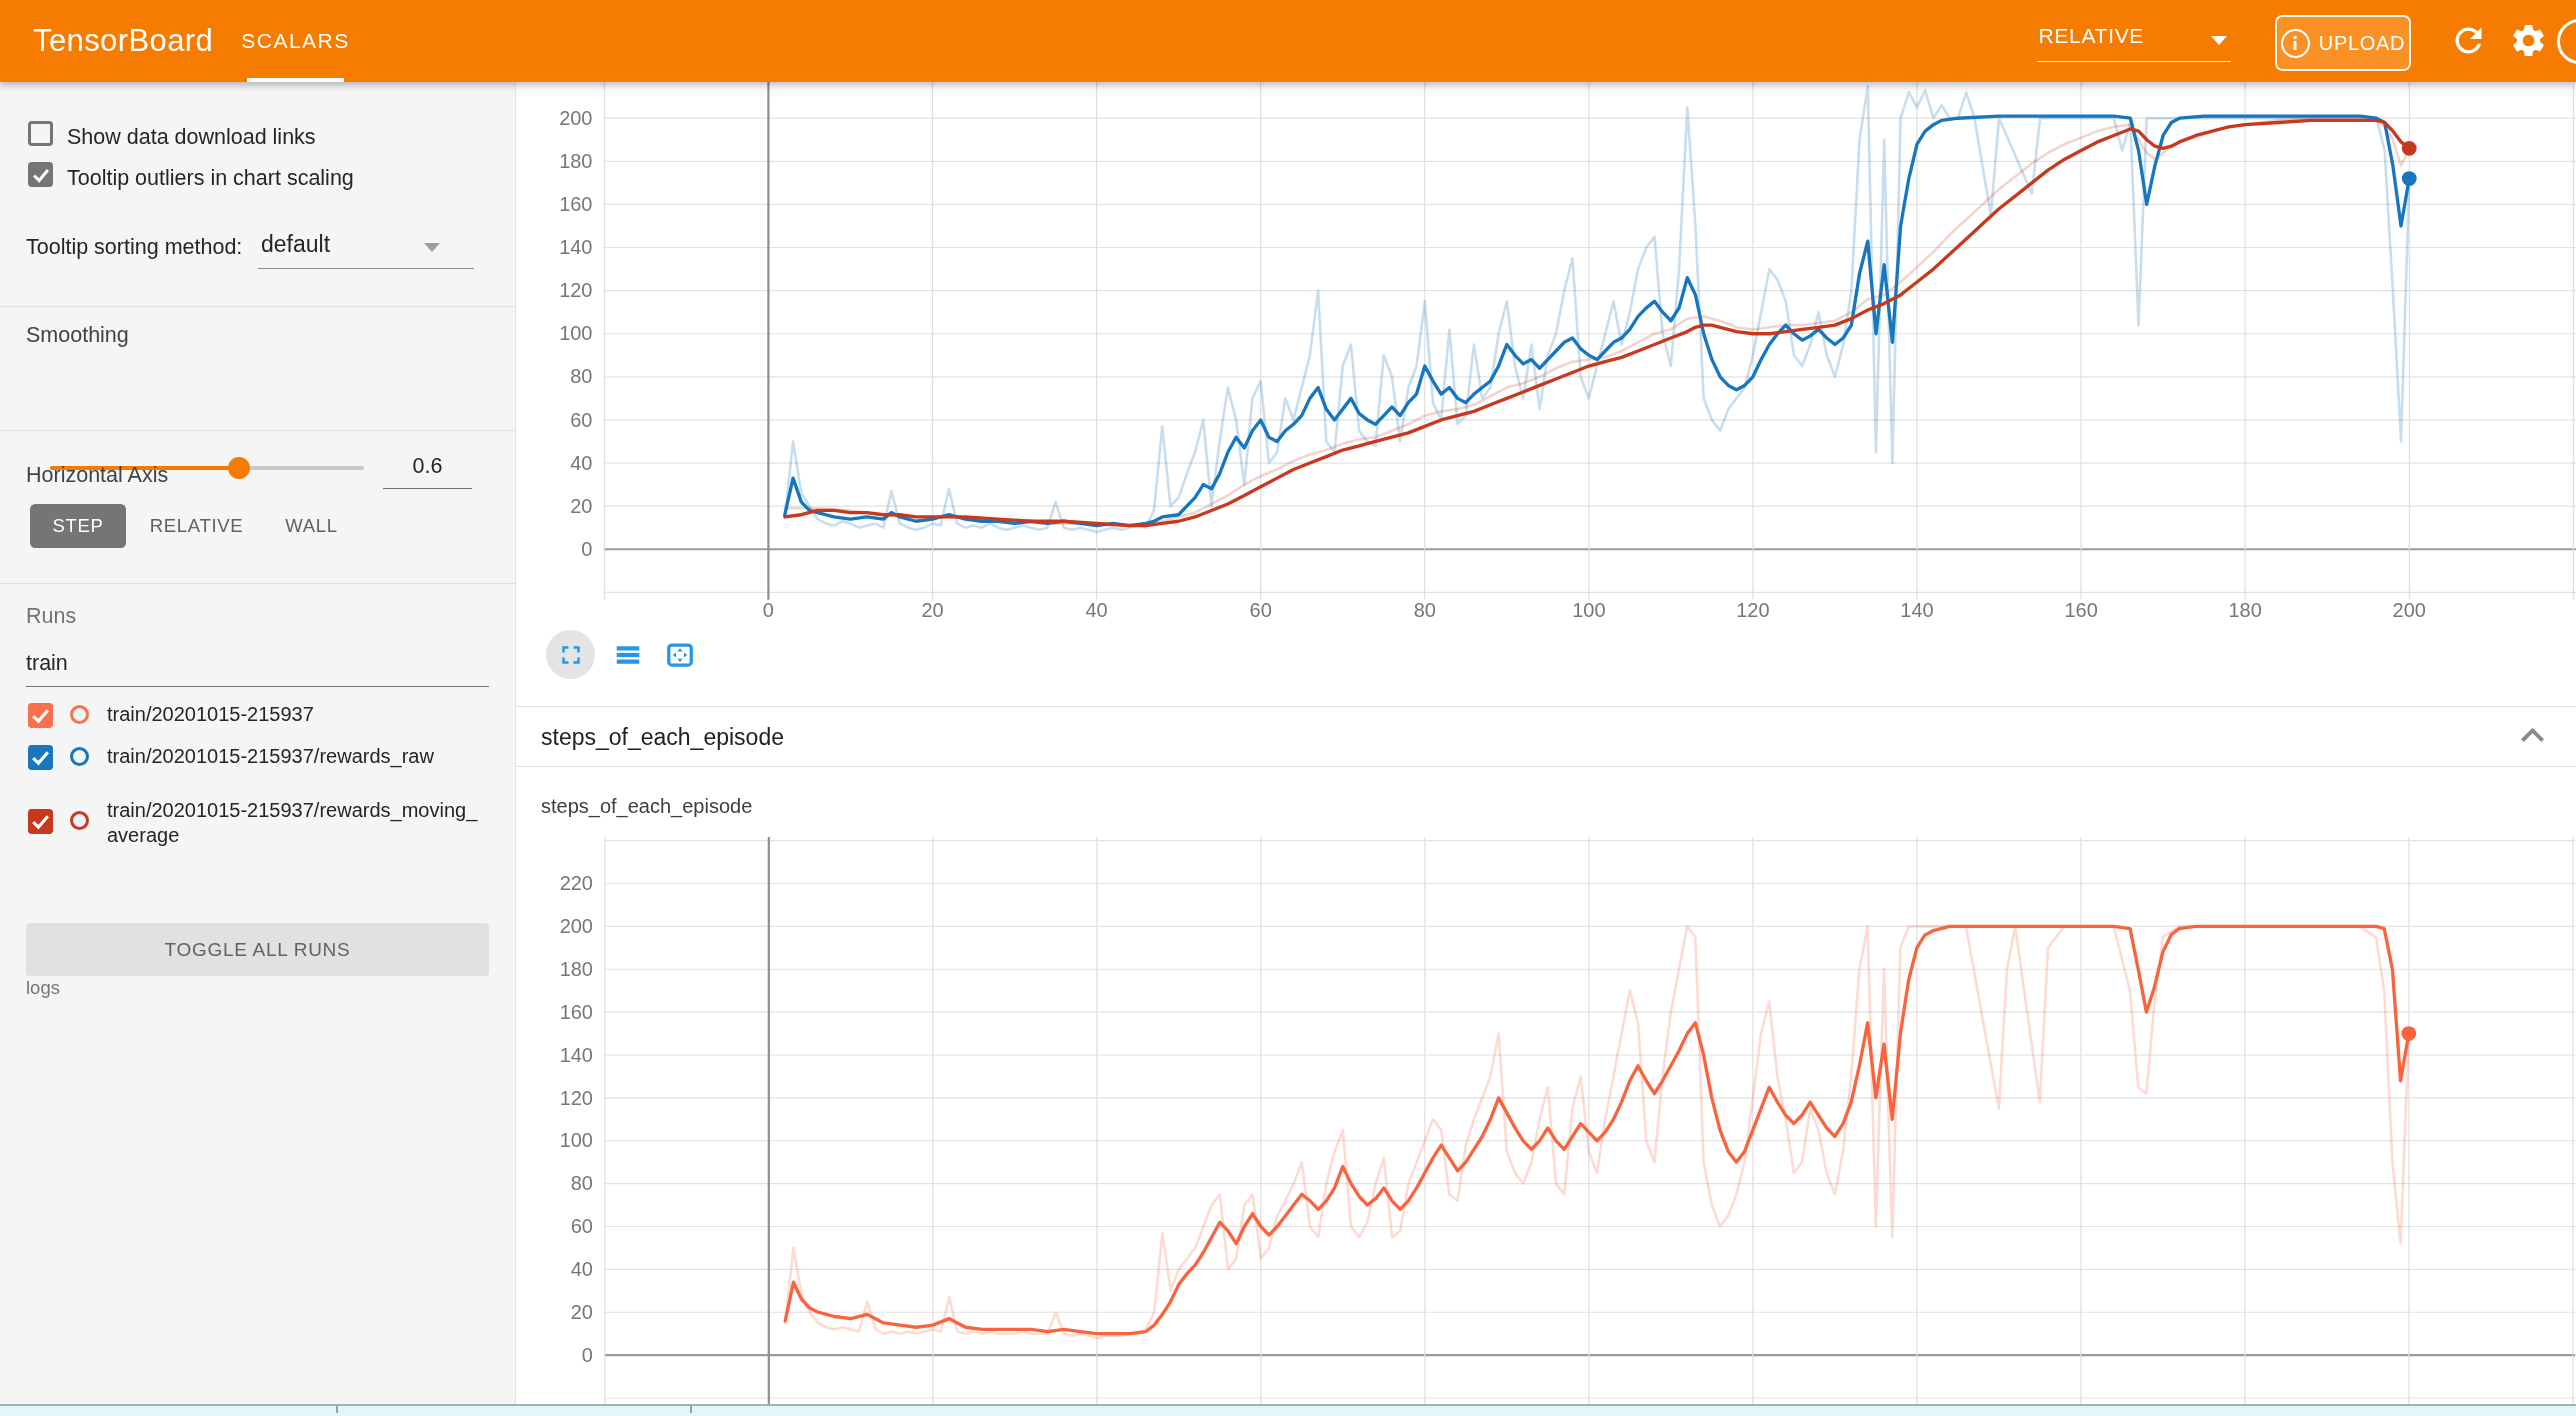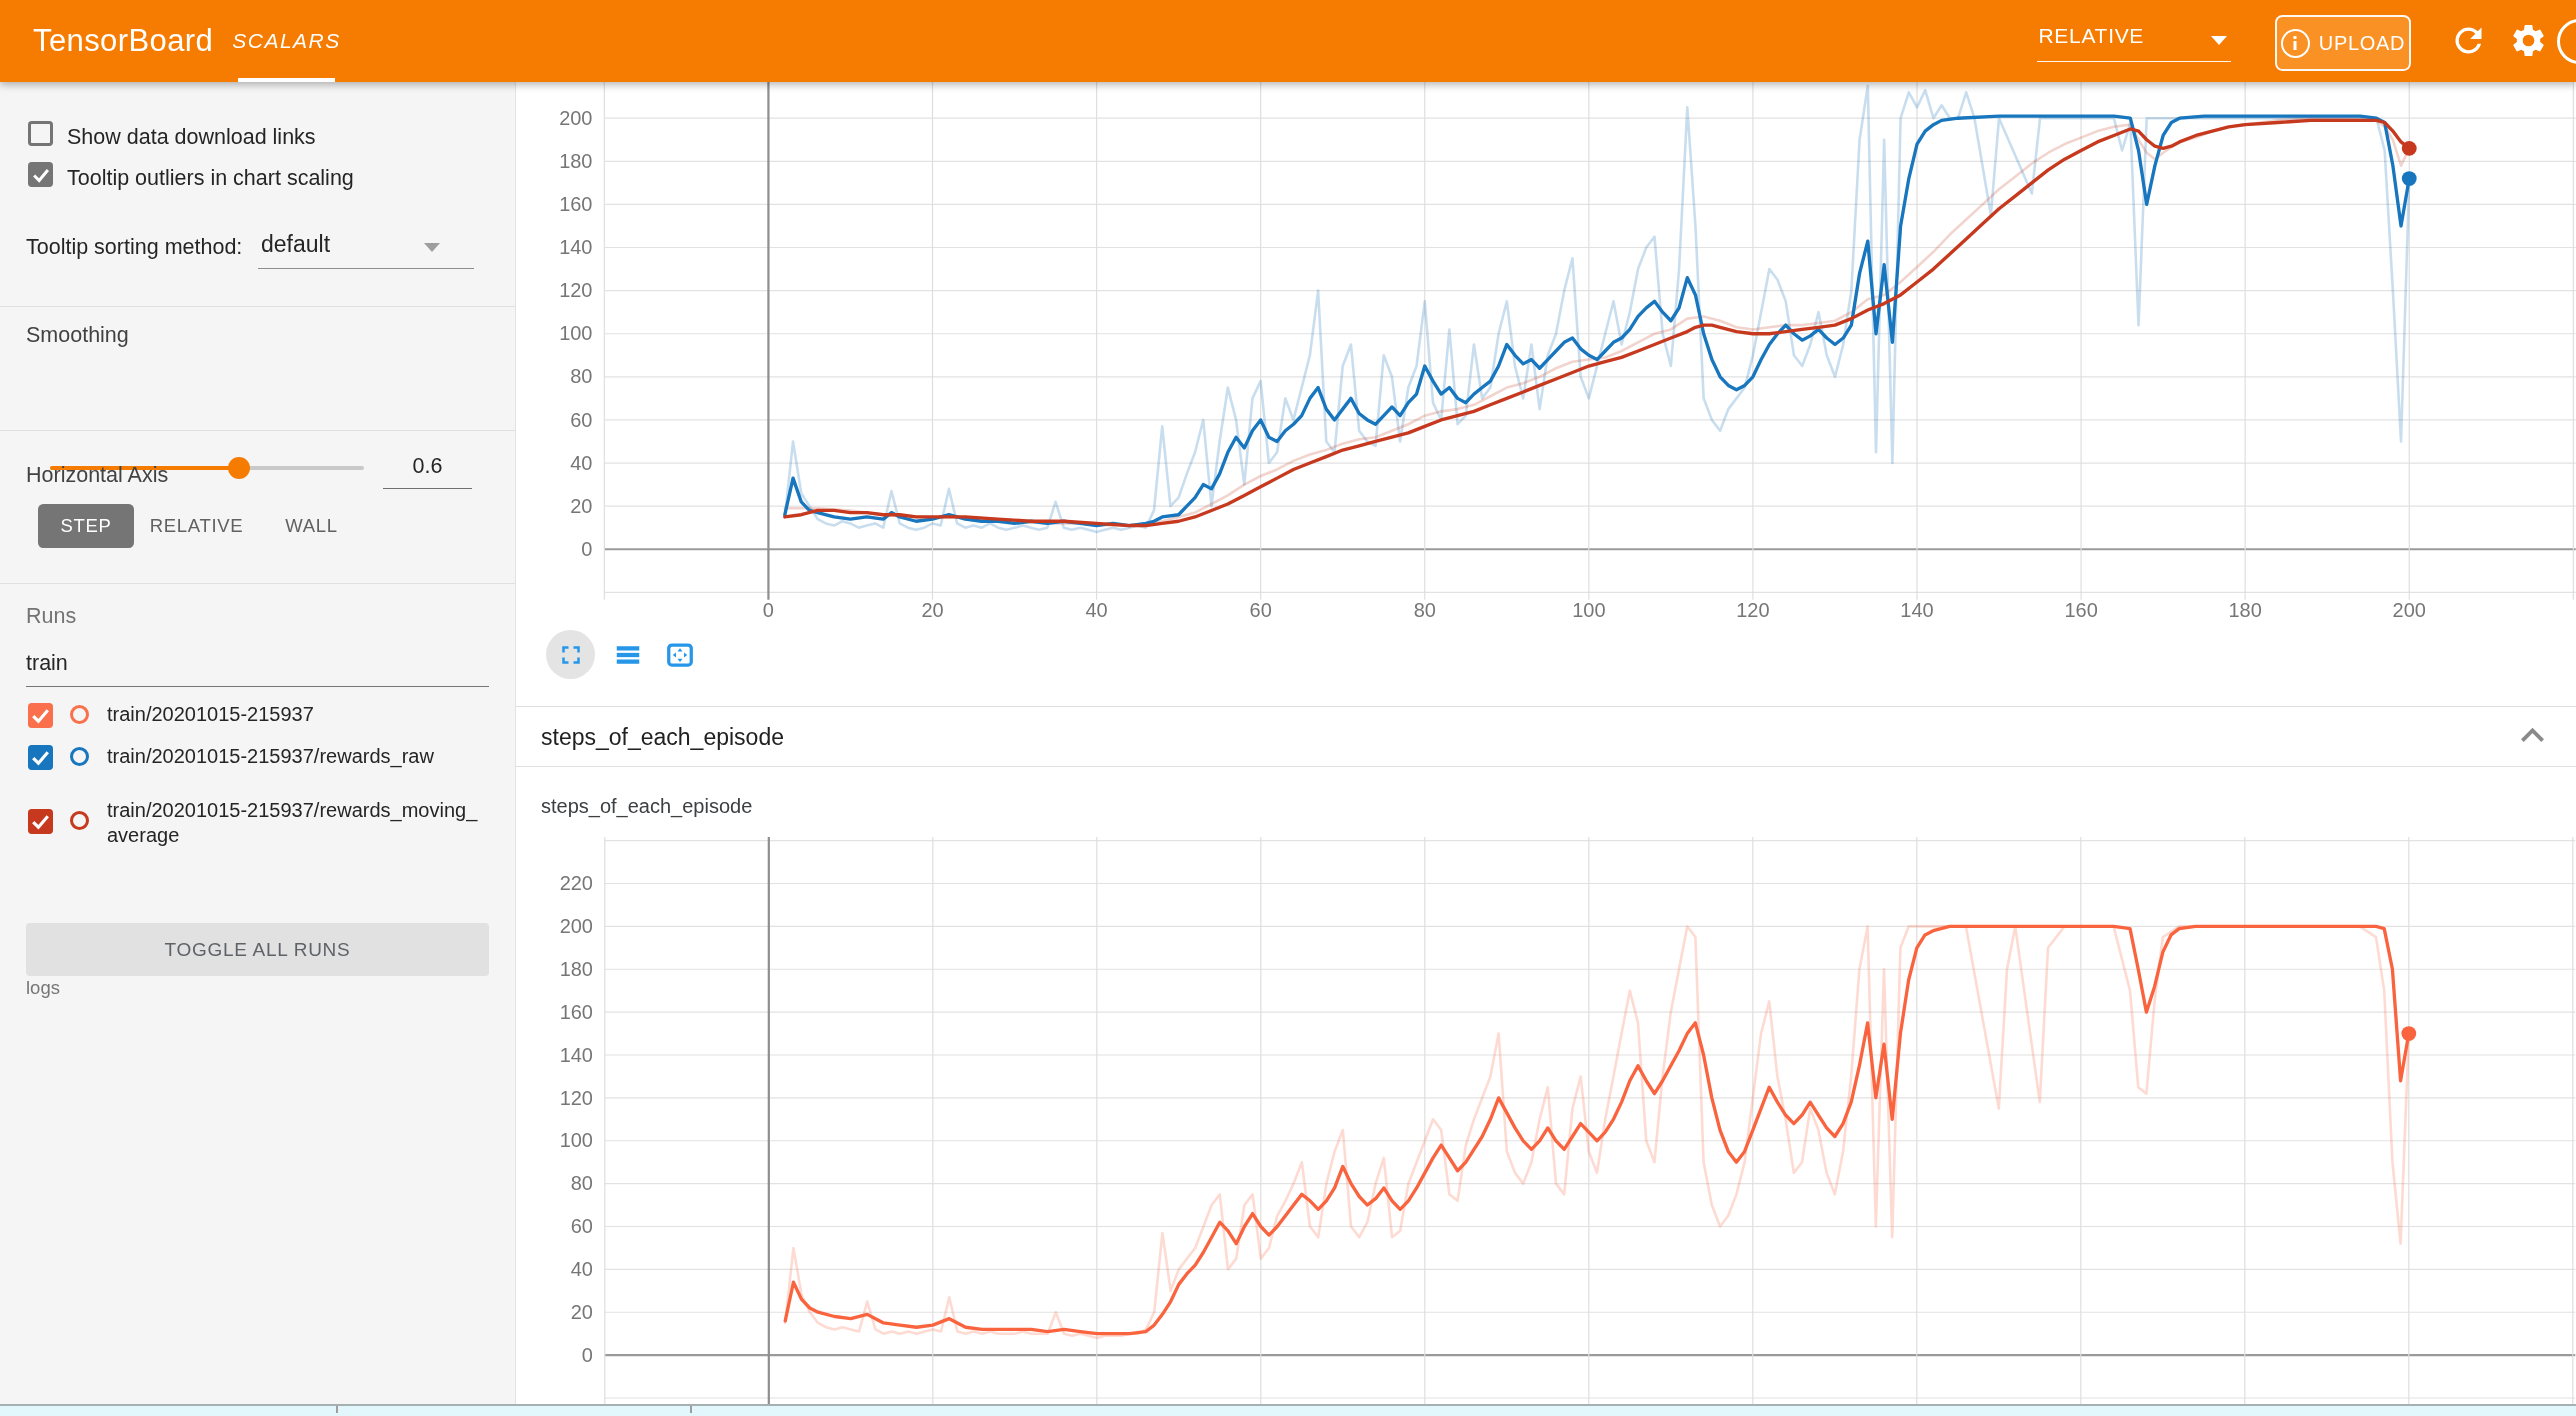--- a/index.html
+++ b/index.html
@@ -5,21 +5,21 @@
   html,body{margin:0;padding:0;background:#fff;font-family:"Liberation Sans","DejaVu Sans",sans-serif;}
   #app{position:relative;width:2576px;height:1416px;overflow:hidden;background:#fff;}
 
   
   #header{position:absolute;left:0;top:0;width:2576px;height:82px;background:#f57c00;
           box-shadow:0 3.7px 7.4px rgba(0,0,0,.28);z-index:50;}
   #tb-title{position:absolute;left:33px;top:50%;transform:translateY(-50%);
             color:#fff;font-size:31px;font-weight:500;letter-spacing:0.4px;}
   .tab{position:absolute;top:0;height:82px;display:flex;align-items:center;justify-content:center;
        color:#fff;font-size:21px;font-weight:500;letter-spacing:1.5px;}
-  #tab-scalars{left:231px;width:111px;font-style:italic;}
+  #tab-scalars{left:240px;width:111px;}
   #tab-scalars .tab-underline{position:absolute;left:6.7px;right:6.7px;bottom:0;height:3.7px;background:#fff;}
   #status-select{position:absolute;left:2037px;top:18px;width:194px;height:43px;color:#fff;
                  font-size:21px;letter-spacing:0.7px;border-bottom:1.5px solid rgba(255,255,255,.95);}
   #status-select .val{position:absolute;left:1.5px;top:6px;}
   .dd-arrow{position:absolute;right:4.4px;top:18px;width:0;height:0;border-left:8.1px solid transparent;
             border-right:8.1px solid transparent;border-top:9.6px solid #fff;}
   #upload-btn{position:absolute;left:2275px;top:15px;width:132px;height:52px;background:#fa9124;
               border:2.2px solid rgba(255,255,255,.95);border-radius:7.4px;display:flex;gap:9px;
               align-items:center;justify-content:center;color:#fff;font-size:20px;letter-spacing:0.7px;}
   .info-icon{width:25px;height:25px;border:2.2px solid #fff;border-radius:50%;position:relative;flex:0 0 auto;}
@@ -139,21 +139,21 @@
 
     <div class="sb-label" style="left:26px;top:241px;color:#424242;">Smoothing</div>
     <div id="slider-track"></div>
     <div id="slider-fill"></div>
     <div id="slider-thumb"></div>
     <div id="smooth-value">0.6</div>
 
     <div class="sb-divider" style="top:348px;"></div>
 
     <div class="sb-label" style="left:26px;top:381px;color:#424242;">Horizontal Axis</div>
-    <div class="axis-btn" id="btn-step" style="top:422px;margin-left:8px;">STEP</div>
+    <div class="axis-btn" id="btn-step" style="top:422px;">STEP</div>
     <div class="axis-btn" id="btn-relative" style="top:422px;">RELATIVE</div>
     <div class="axis-btn" id="btn-wall" style="top:422px;">WALL</div>
 
     <div class="sb-divider" style="top:501px;"></div>
 
     <div class="sb-label" style="left:26px;top:522px;color:#737373;">Runs</div>
     <div id="runs-filter" style="top:565px;">
       <span style="position:absolute;left:0;top:4.4px;">train</span>
     </div>
 

